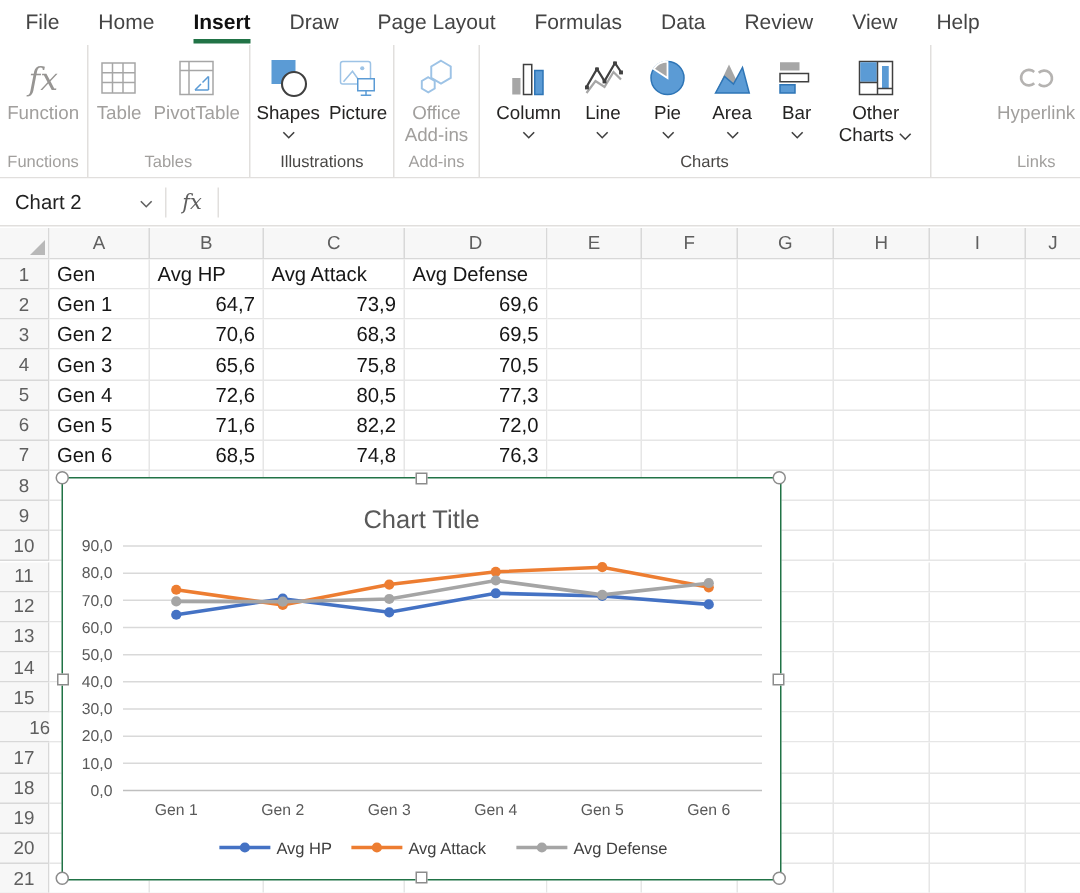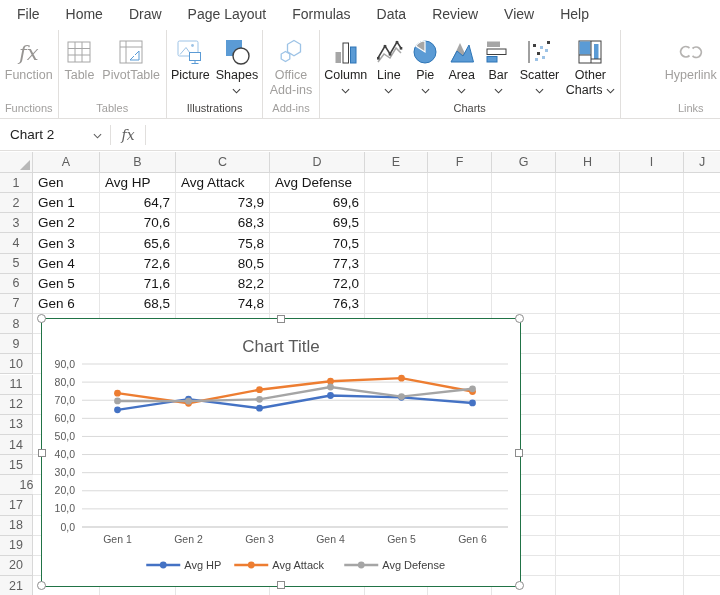--- a/index.html
+++ b/index.html
@@ -52,20 +52,21 @@
   .h-circle,.h-square{position:absolute;background:#fff;border:1px solid #8c8c8c;box-sizing:border-box;z-index:6;}
   .h-circle{width:9px;height:9px;border-radius:50%;}
   .h-square{width:8px;height:8px;}
 </style>
 </head>
 <body>
 
 <div id="tabs">
     <div class="tab">File</div>
     <div class="tab">Home</div>
+    <div class="tab active">Insert</div>
     <div class="tab">Draw</div>
     <div class="tab">Page Layout</div>
     <div class="tab">Formulas</div>
     <div class="tab">Data</div>
     <div class="tab">Review</div>
     <div class="tab">View</div>
     <div class="tab">Help</div>
   </div>
 <div id="ribbon">
     <div class="rgroup" style="width: 62px;">
@@ -107,41 +108,41 @@
           </span>
           <div class="rlabel">PivotTable</div>
         </div>
       </div>
       <div class="rglabel">Tables</div>
     </div>
     <div class="rgroup" style="width: 102px;">
       <div class="rbtns">
         <div class="rbtn">
           <span class="ricon">
+            <svg viewBox="0 0 30 30">
+              <rect x="4" y="3" width="16" height="16" fill="#5b9bd5"></rect>
+              <circle cx="19" cy="19" r="8" fill="#fff" stroke="#404040" stroke-width="1.4"></circle>
+            </svg>
+          </span>
+          <div class="rlabel">Shapes</div>
+          <span class="rchev"><svg viewBox="0 0 10 6" fill="none" stroke="#404040" stroke-width="1.2">
+              <path d="M1 1 L5 5 L9 1"></path>
+            </svg></span>
+        </div>
+        <div class="rbtn">
+          <span class="ricon">
             <svg viewBox="0 0 30 30" fill="none">
               <rect x="3" y="4" width="20" height="15" rx="1.5" stroke="#9dc3e6"></rect>
               <circle cx="17.5" cy="8.5" r="1.4" fill="#9dc3e6"></circle>
               <path d="M5 17.5 l6-7 5 7" stroke="#9dc3e6"></path>
               <rect x="14.5" y="15.5" width="11" height="8" stroke="#5b9bd5" fill="#fff"></rect>
               <path d="M20 23.5 v2.5 M16.5 26.5 h7" stroke="#5b9bd5"></path>
             </svg>
           </span>
           <div class="rlabel">Picture</div>
-        </div>
-        <div class="rbtn">
-          <span class="ricon">
-            <svg viewBox="0 0 30 30">
-              <rect x="4" y="3" width="16" height="16" fill="#5b9bd5"></rect>
-              <circle cx="19" cy="19" r="8" fill="#fff" stroke="#404040" stroke-width="1.4"></circle>
-            </svg>
-          </span>
-          <div class="rlabel">Shapes</div>
-          <span class="rchev"><svg viewBox="0 0 10 6" fill="none" stroke="#404040" stroke-width="1.2">
-              <path d="M1 1 L5 5 L9 1"></path>
-            </svg></span>
         </div>
       </div>
       <div class="rglabel on">Illustrations</div>
     </div>
     <div class="rgroup" style="width: 60px;">
       <div class="rbtns">
         <div class="rbtn disabled">
           <span class="ricon">
             <svg viewBox="0 0 30 30" fill="none" stroke="#9dc3e6" stroke-width="1.3">
               <path d="M18 3.5 l6.5 3.8 v7.6 l-6.5 3.8 -6.5 -3.8 v-7.6 z"></path>
@@ -214,42 +215,20 @@
         </div>
         <div class="rbtn">
           <span class="ricon">
             <svg viewBox="0 0 30 30">
               <rect x="4" y="4.5" width="13" height="5.5" fill="#a6a6a6"></rect>
               <rect x="4" y="12" width="19" height="5.5" fill="#fff" stroke="#404040"></rect>
               <rect x="4" y="19.5" width="10" height="5.5" fill="#5b9bd5" stroke="#2e75b6"></rect>
             </svg>
           </span>
           <div class="rlabel">Bar</div>
-          <span class="rchev"><svg viewBox="0 0 10 6" fill="none" stroke="#404040" stroke-width="1.2">
-              <path d="M1 1 L5 5 L9 1"></path>
-            </svg></span>
-        </div>
-        <div class="rbtn">
-          <span class="ricon">
-            <svg viewBox="0 0 30 30">
-              <path d="M5 4 v22" stroke="#404040"></path>
-              <g fill="#404040">
-                <rect x="9" y="7" width="3" height="3"></rect>
-                <rect x="13" y="15" width="3" height="3"></rect>
-                <rect x="23" y="4" width="3" height="3"></rect>
-              </g>
-              <g fill="#9dc3e6">
-                <rect x="16" y="9" width="3" height="3"></rect>
-                <rect x="21" y="12" width="3" height="3"></rect>
-                <rect x="11" y="21" width="3" height="3"></rect>
-                <rect x="18" y="19" width="3" height="3"></rect>
-              </g>
-            </svg>
-          </span>
-          <div class="rlabel">Scatter</div>
           <span class="rchev"><svg viewBox="0 0 10 6" fill="none" stroke="#404040" stroke-width="1.2">
               <path d="M1 1 L5 5 L9 1"></path>
             </svg></span>
         </div>
         <div class="rbtn">
           <span class="ricon">
             <svg viewBox="0 0 30 30">
               <rect x="4" y="4" width="22" height="22" fill="#fff" stroke="#404040"></rect>
               <rect x="4.5" y="4.5" width="11" height="13" fill="#5b9bd5"></rect>
               <rect x="19" y="7" width="4.5" height="15" fill="#5b9bd5"></rect>

